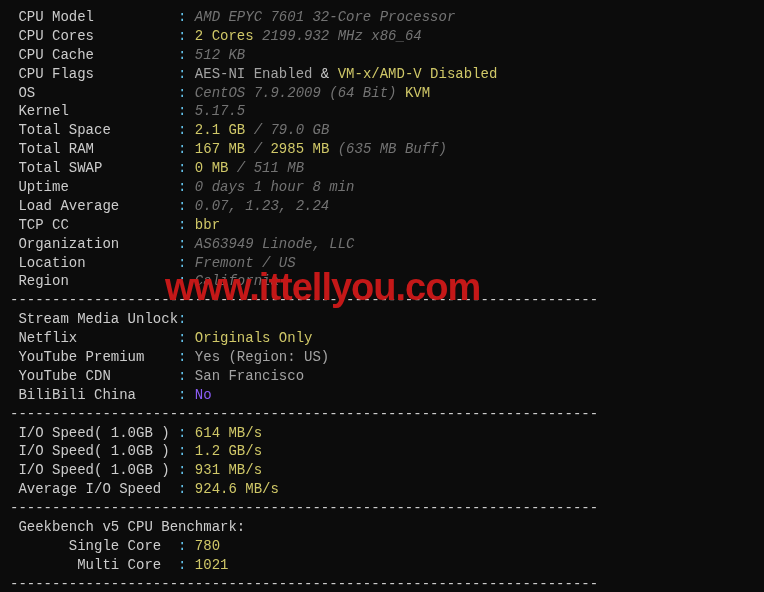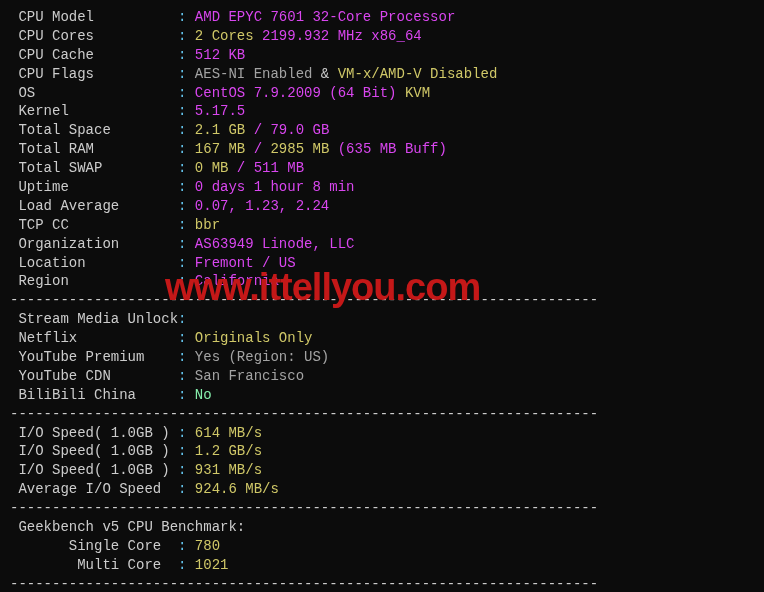--- a/index.html
+++ b/index.html
@@ -12,24 +12,24 @@
     color: #cccccc;
     width: 764px;
     box-sizing: border-box;
     position: relative;
   }
   .row {
     white-space: pre;
   }
   .label { color: #cccccc; }
   .colon { color: #62c0e8; }
-  .val-cyan { color: #d946ef; }
+  .val-cyan { color: #737373; font-style: italic; }
   .val-green { color: #a3a3a3; }
   .val-yellow { color: #d0c868; }
-  .val-red { color: #86efac; text-align: right; }
+  .val-red { color: #8b5cf6; text-align: right; }
   .val-white { color: #cccccc; }
   .dash-line {
     color: #cccccc;
     letter-spacing: 0;
     white-space: pre;
     font-family: 'Consolas', 'Courier New', monospace;
   }
   .watermark {
     position: absolute;
     top: 262px;

